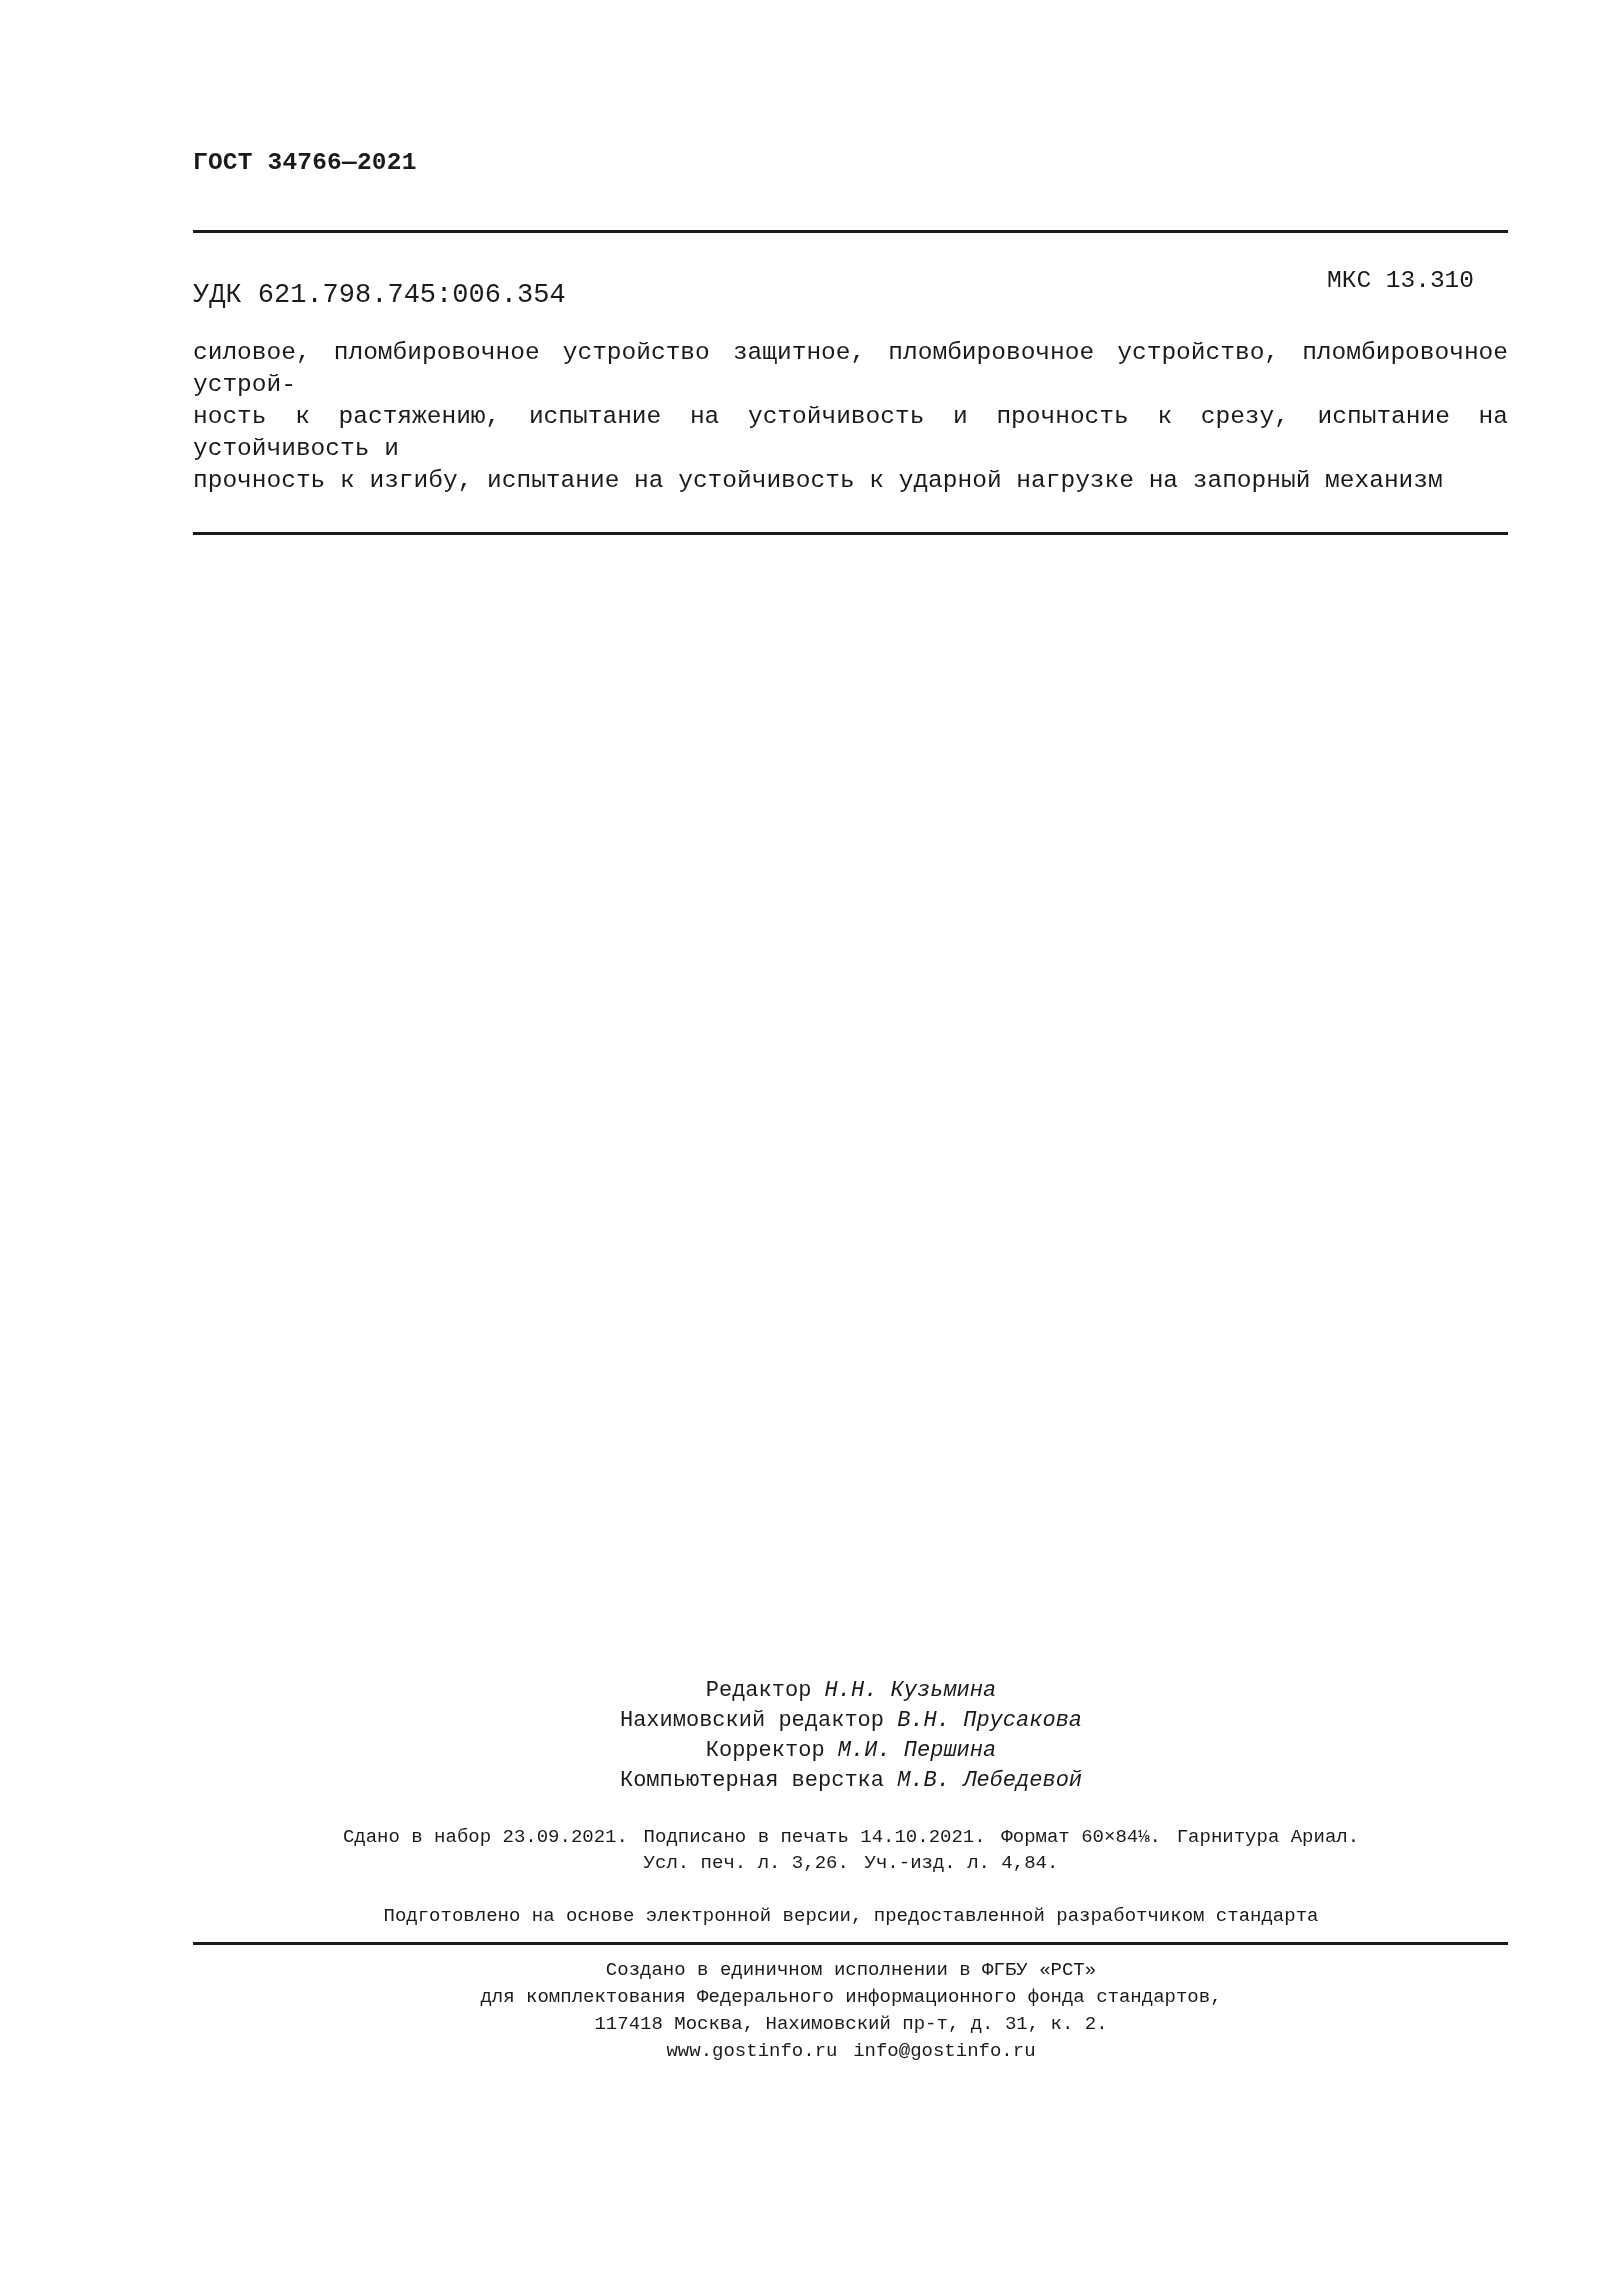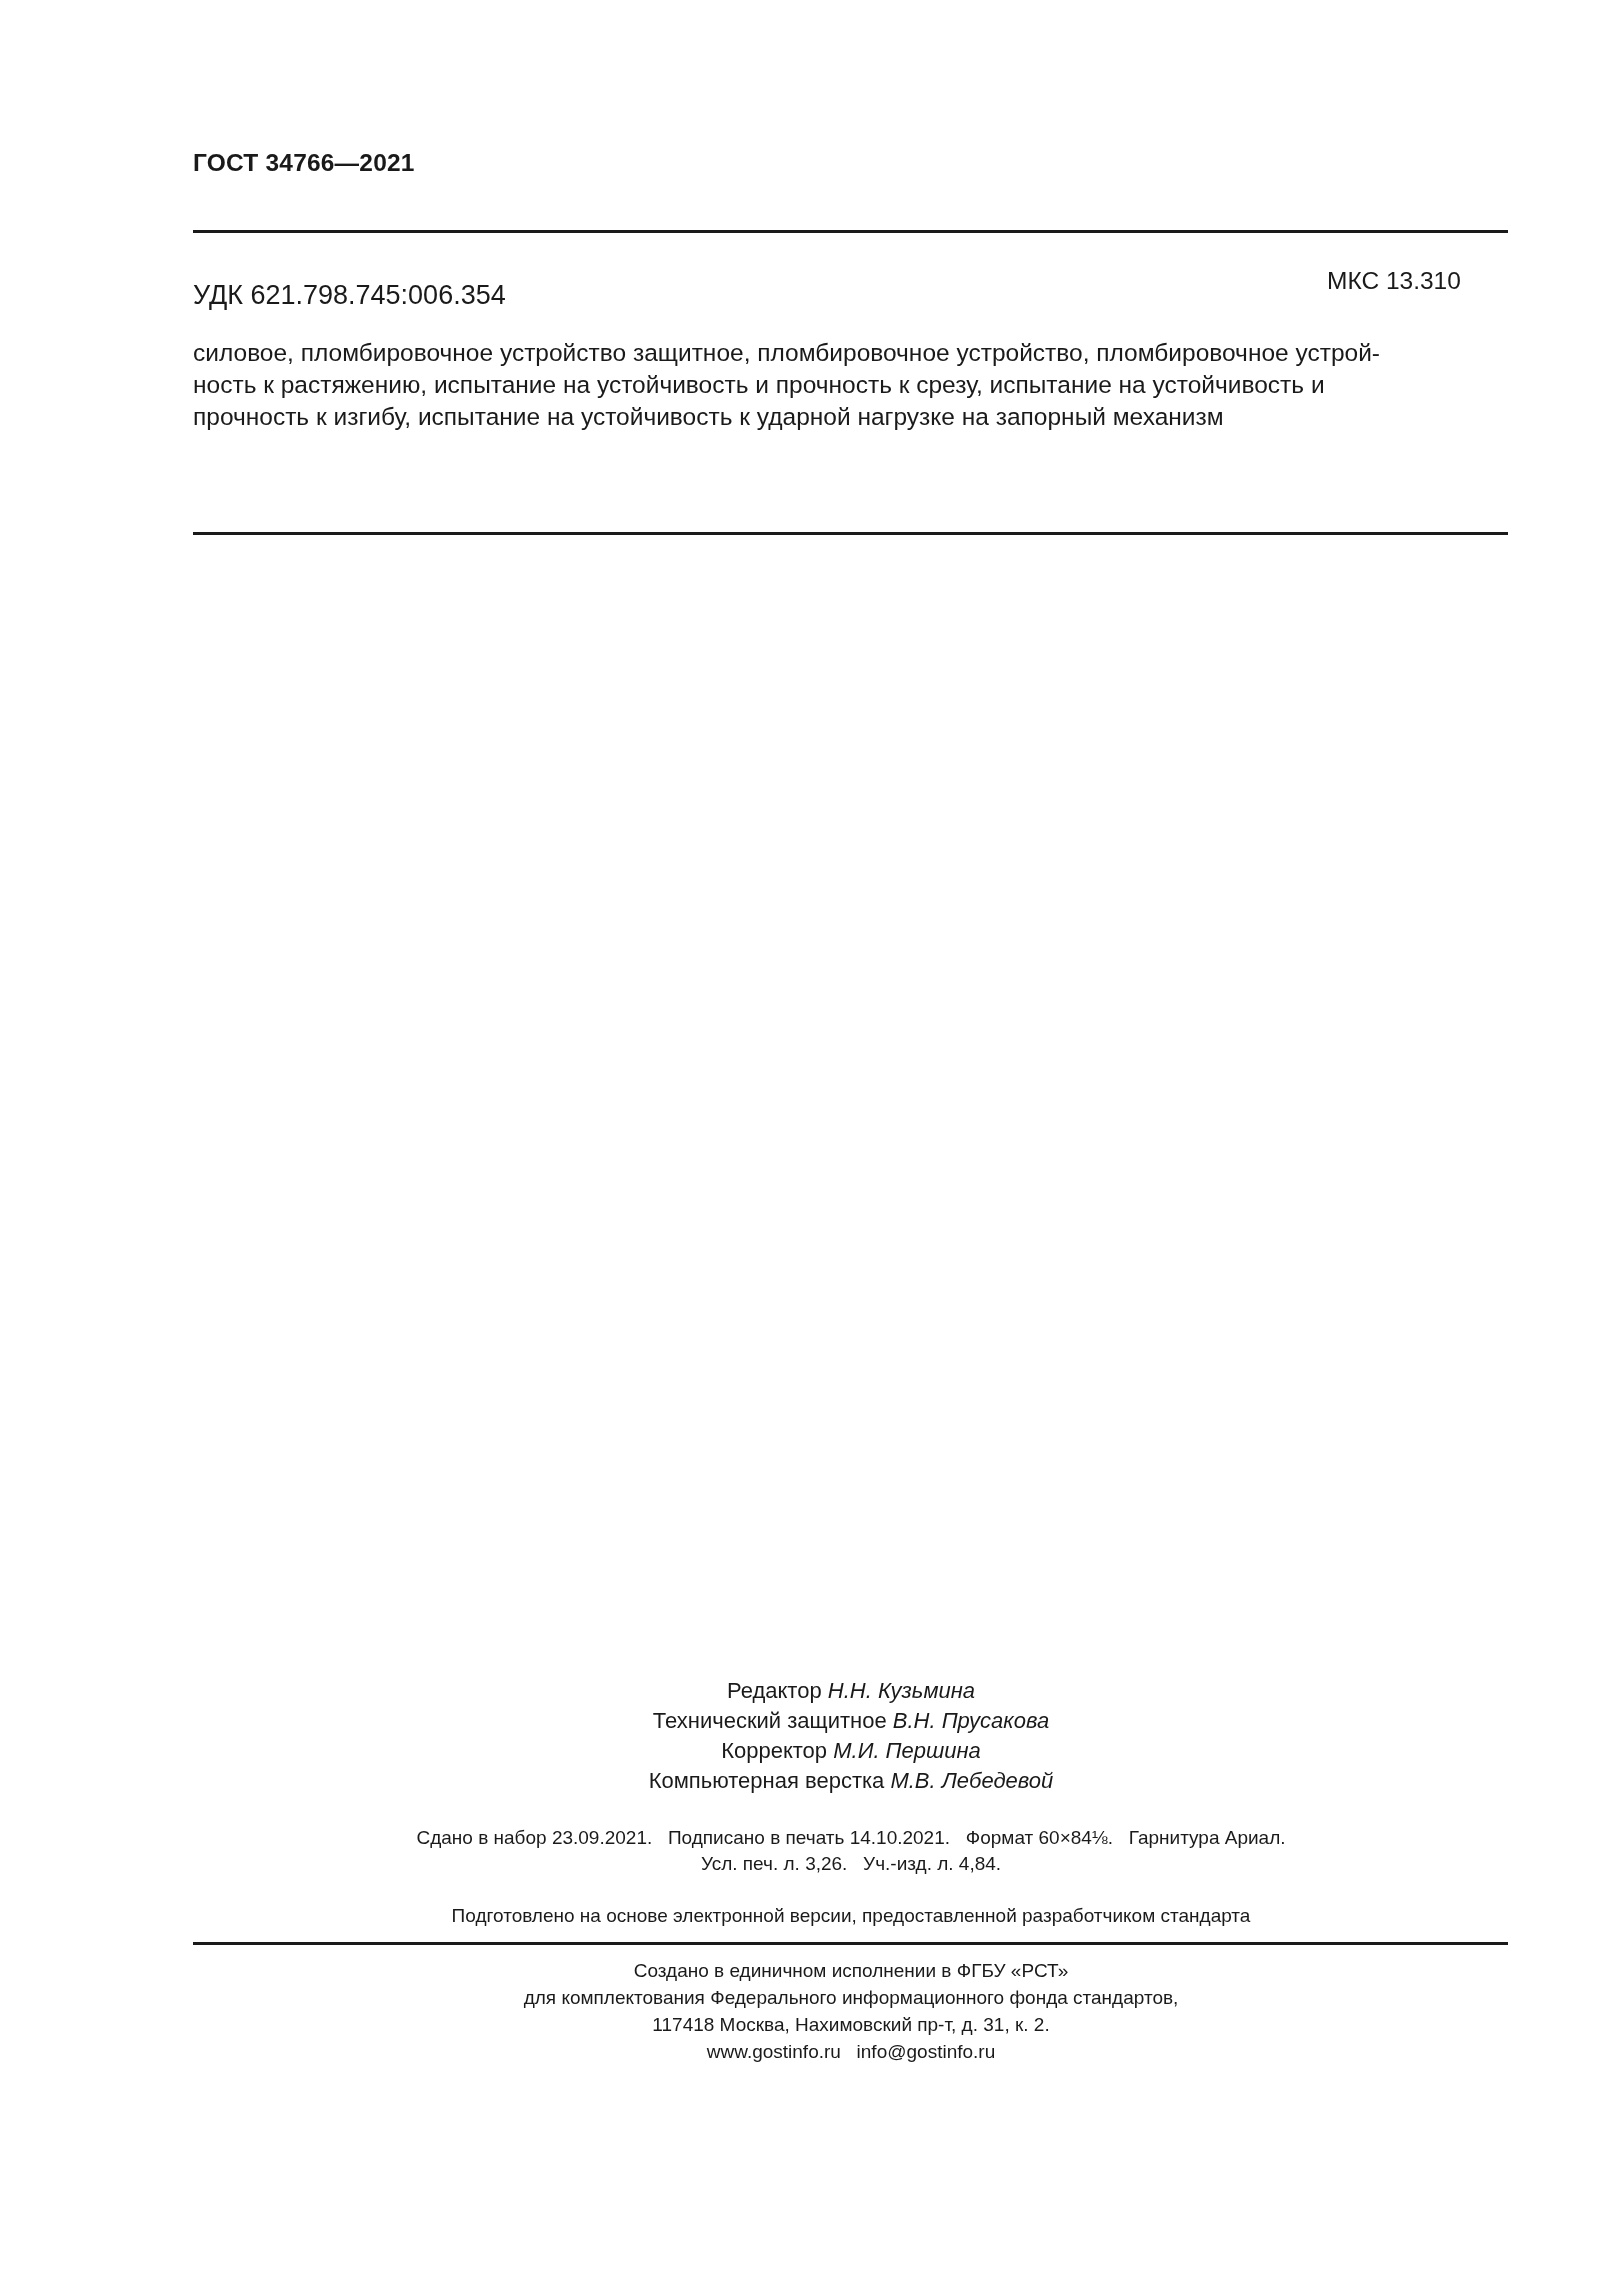--- a/index.html
+++ b/index.html
@@ -1,18 +1,18 @@
 <!DOCTYPE html>
 <html><head>
   <meta charset="utf-8">
   <style>
     html, body { margin: 0; padding: 0; background: #ffffff; }
     body { width: 1621px; height: 2293px; position: relative; overflow: hidden;
            font-family: "Liberation Sans", "DejaVu Sans", sans-serif; color: #1a1a1a; }
-    .abs { position: absolute; }
+    .abs { position: absolute; font-family: Liberation Mono, monospace; }
     .doc-id { left: 193px; top: 149px; font-size: 24.5px; font-weight: bold; letter-spacing: 0.2px; }
     .rule { left: 193px; width: 1315px; background: #1a1a1a; }
     .rule-top { top: 230px; height: 2.9px; }
     .rule-mid { top: 532px; height: 2.9px; }
     .rule-bottom { top: 1942px; height: 2.9px; }
     .udk { left: 193px; top: 280px; font-size: 27px; }
     .mks { left: 1311px; top: 267px; font-size: 24.5px; margin-left: 16px; }
     .keywords { left: 193px; top: 337px; width: 1315px; font-size: 24.5px; line-height: 32px;
                 text-align: justify; text-align-last: left; hyphens: manual; }
     .credits { left: 0; width: 1702px; top: 1676px; text-align: center; font-size: 22px; line-height: 30px; }
@@ -33,21 +33,21 @@
 
 <div class="abs keywords">
   <div>силовое, пломбировочное устройство защитное, пломбировочное устройство, пломбировочное устрой-</div>
   <div>ность к растяжению, испытание на устойчивость и прочность к срезу, испытание на устойчивость и</div>
   <div style="text-align:center">прочность к изгибу, испытание на устойчивость к ударной нагрузке на запорный механизм</div>
 </div>
 <div class="abs rule rule-mid"></div>
 
 <div class="abs credits">
   <div><span>Редактор</span> <i>Н.Н. Кузьмина</i></div>
-  <div><span>Технический защитное</span> <i>В.Н. Прусакова</i></div>
+  <div><span>Нахимовский редактор</span> <i>В.Н. Прусакова</i></div>
   <div><span>Корректор</span> <i>М.И. Першина</i></div>
   <div><span>Компьютерная верстка</span> <i>М.В. Лебедевой</i></div>
 </div>
 
 <div class="abs imprint">
   <div>
     <span>Сдано в набор 23.09.2021.</span><span class="sp"></span><span>Подписано в печать 14.10.2021.</span><span class="sp"></span><span>Формат 60×84⅛.</span><span class="sp"></span><span>Гарнитура Ариал.</span>
   </div>
   <div>
     <span>Усл. печ. л. 3,26.</span><span class="sp"></span><span>Уч.-изд. л. 4,84.</span>

